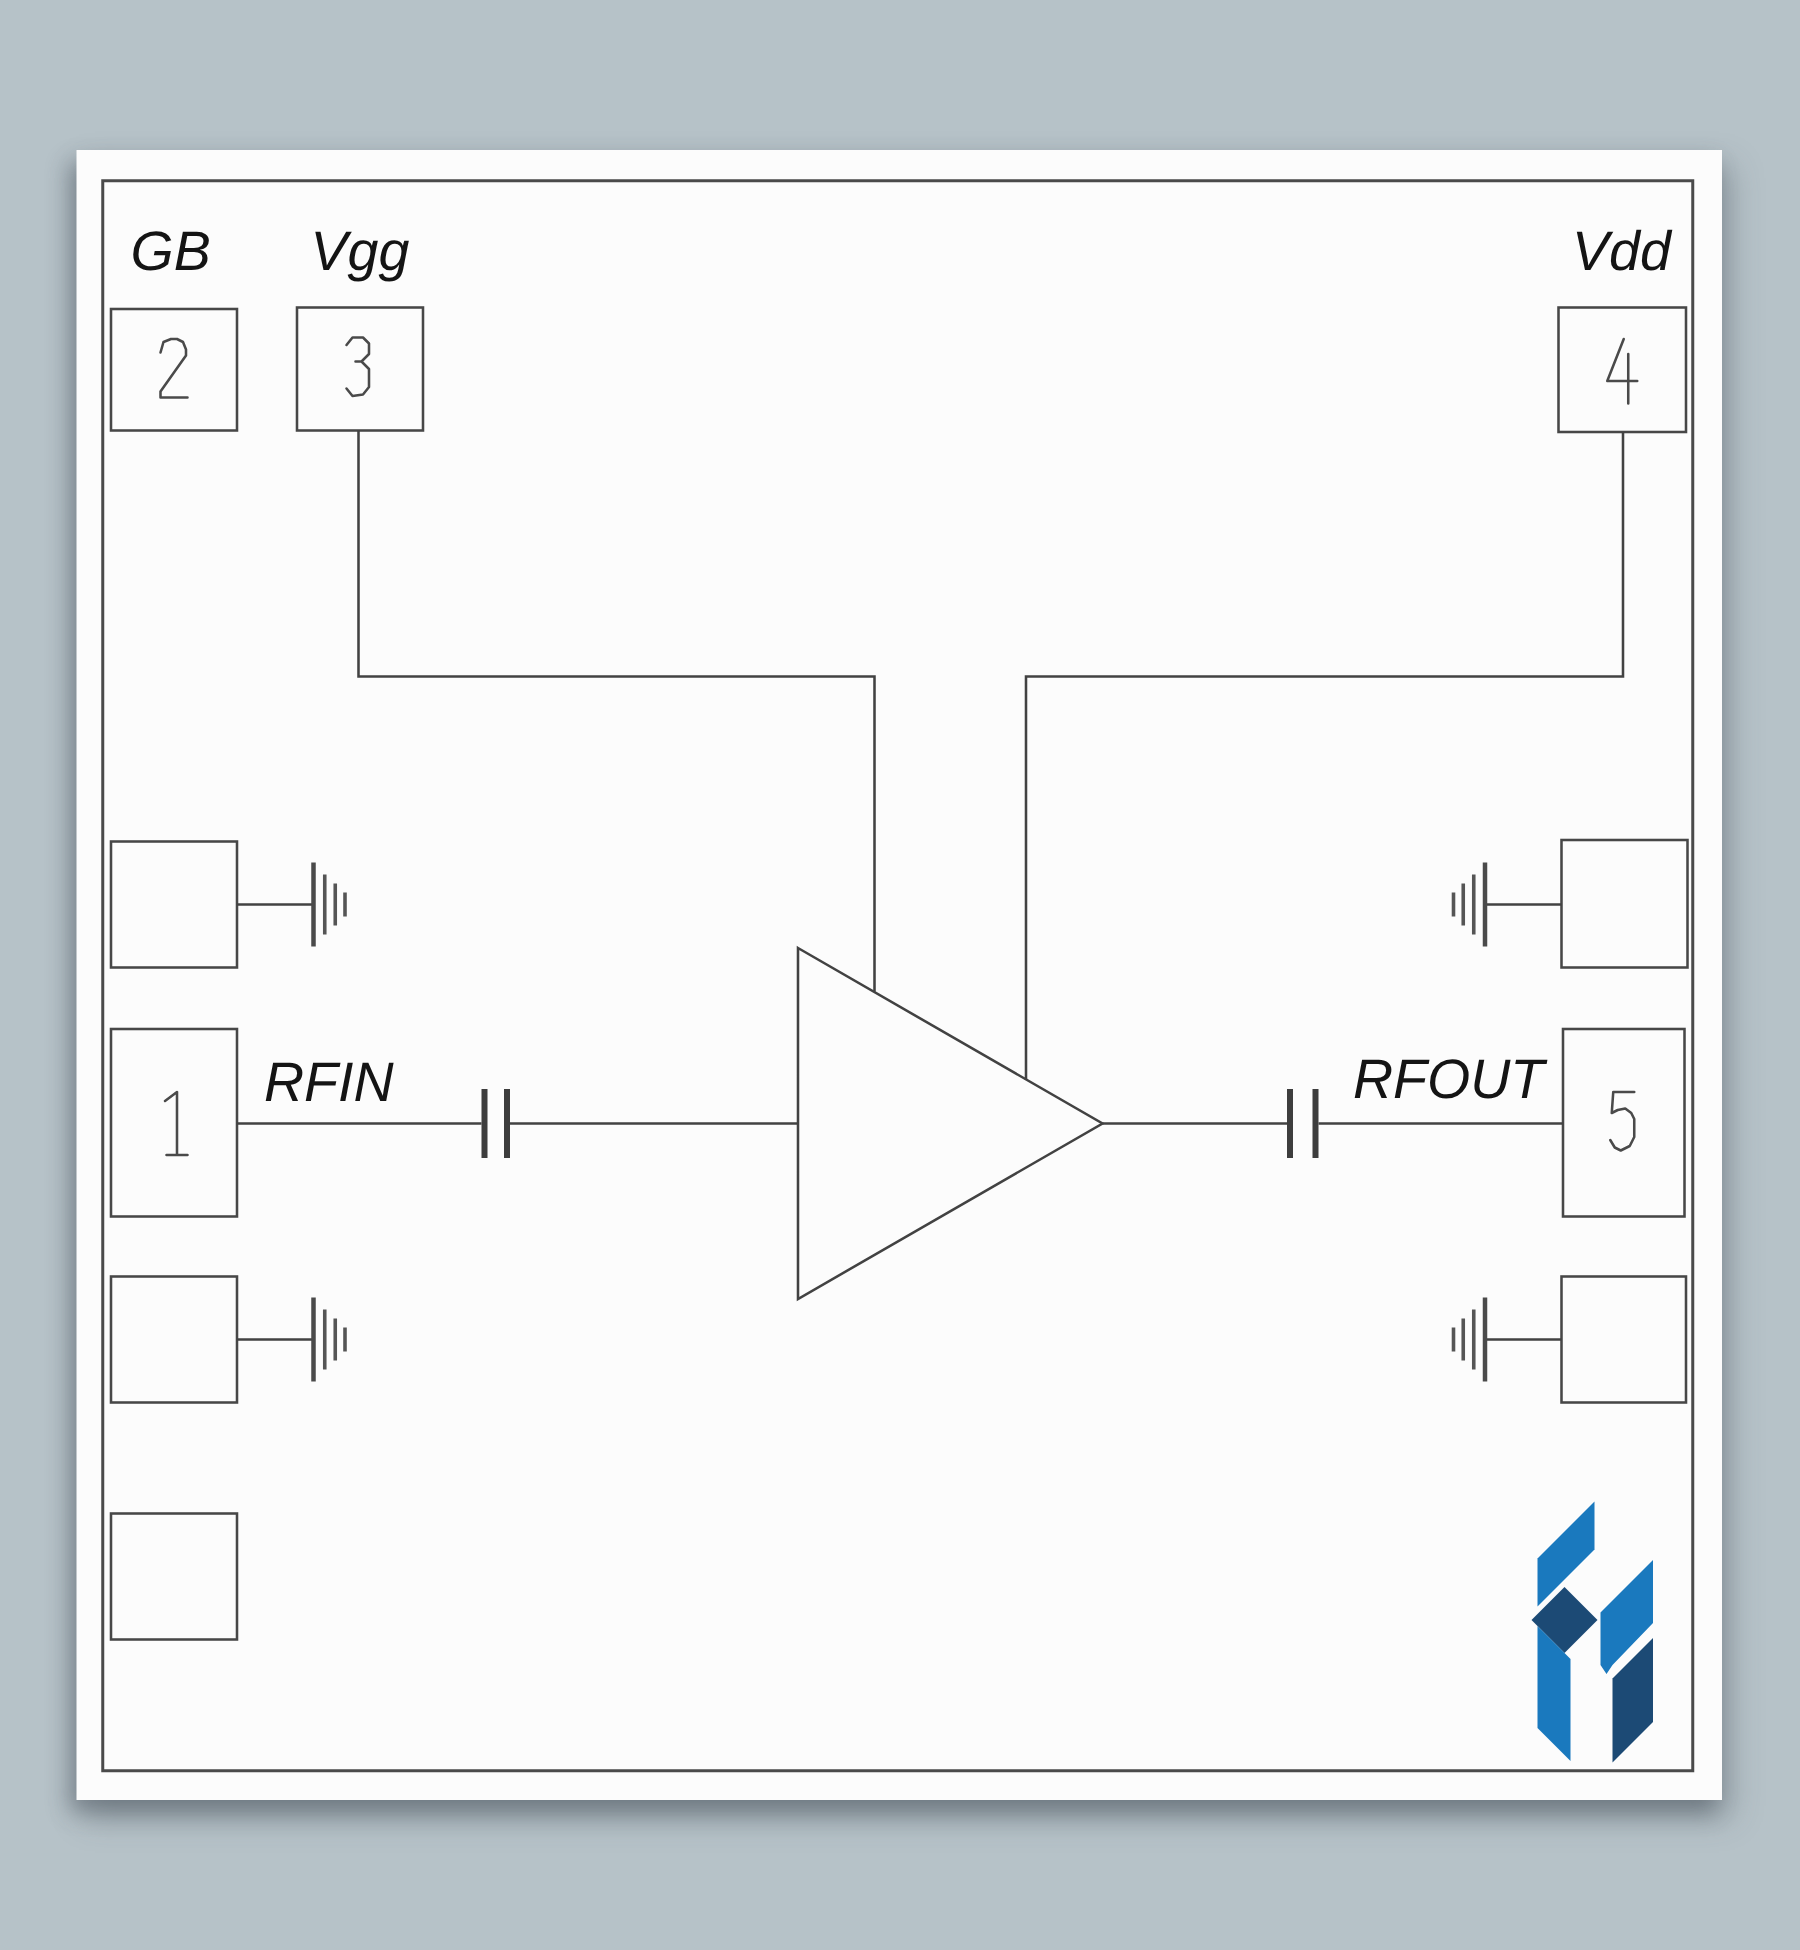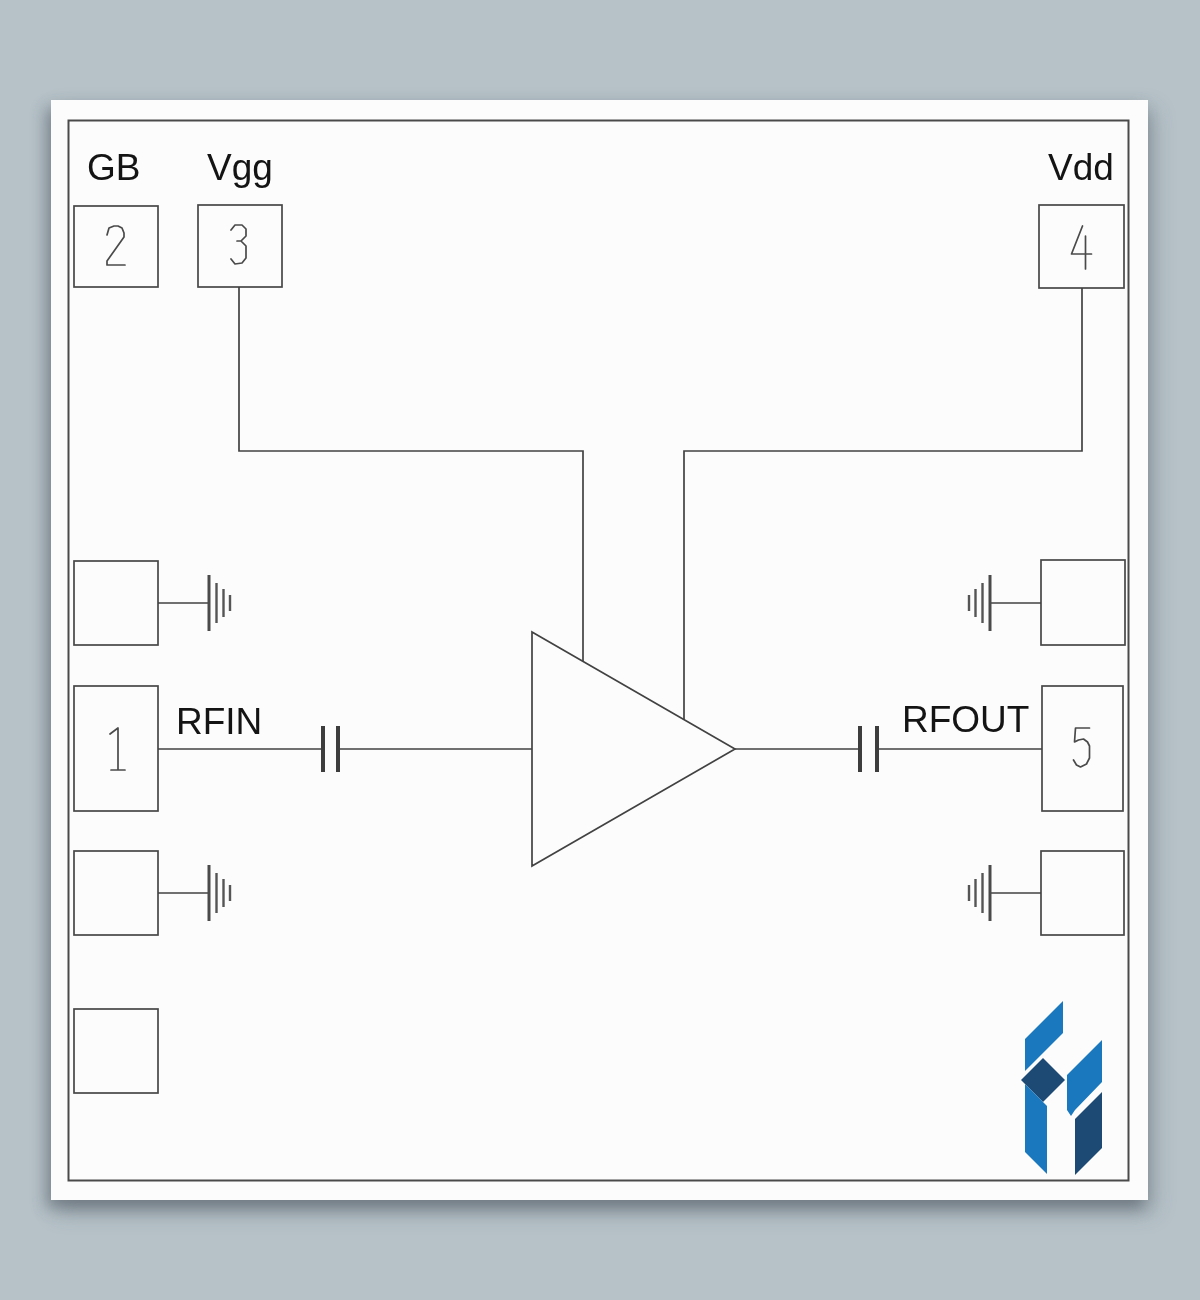--- a/index.html
+++ b/index.html
@@ -2,21 +2,21 @@
 <html><head>
 <meta charset="utf-8">
 <style>
   html,body{margin:0;padding:0;}
   body{
     width:1200px;height:1300px;
     background:#b6c2c8;
     font-family:"Liberation Sans", sans-serif;
     position:relative;overflow:hidden;
   }
-  .stage{position:absolute;left:0;top:0;width:1200px;height:1300px;}
+  .stage{position:absolute;left:0;top:0;width:1200px;height:1300px;font-style:italic;}
   .sheet{
     position:absolute;left:51px;top:100px;width:1097px;height:1100px;
     background:#fcfcfc;
     box-shadow:-5px 8px 14px rgba(70,80,90,.45), 5px 11px 20px rgba(70,80,90,.35);
   }
   svg.schematic{position:absolute;left:0;top:0;}
   .trace{fill:none;stroke:#424242;stroke-width:1.7;}
   .pad{fill:none;stroke:#474747;stroke-width:1.7;}
   .digit{fill:none;stroke:#4a4a4a;stroke-width:1.7;stroke-linecap:round;stroke-linejoin:round;}
   .cap-plate{stroke:#3d3d3d;stroke-width:4;}

